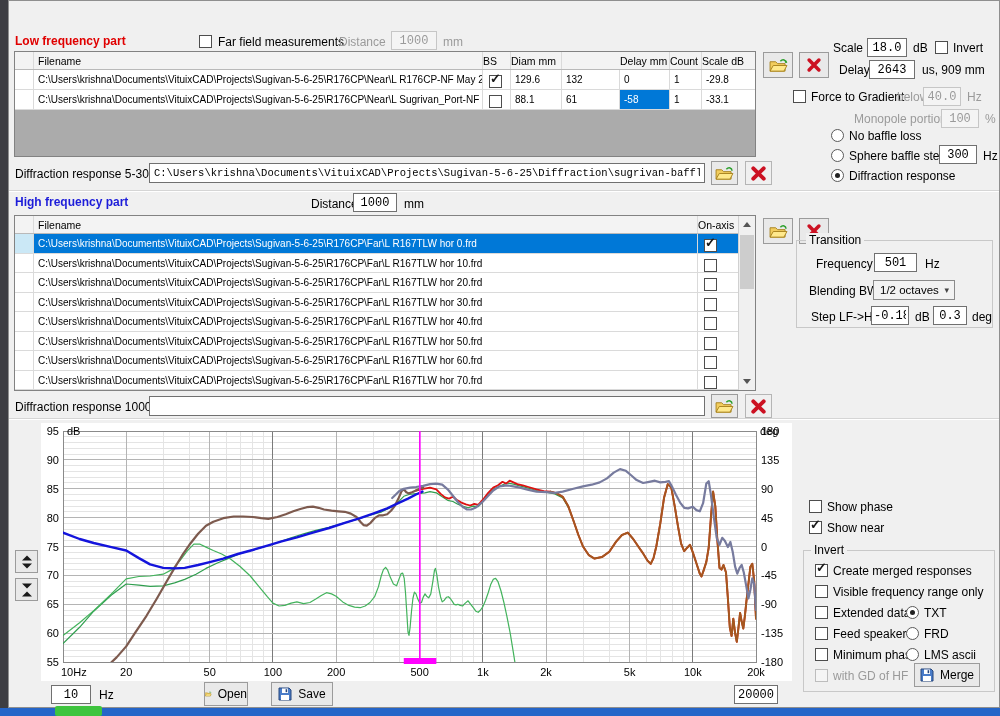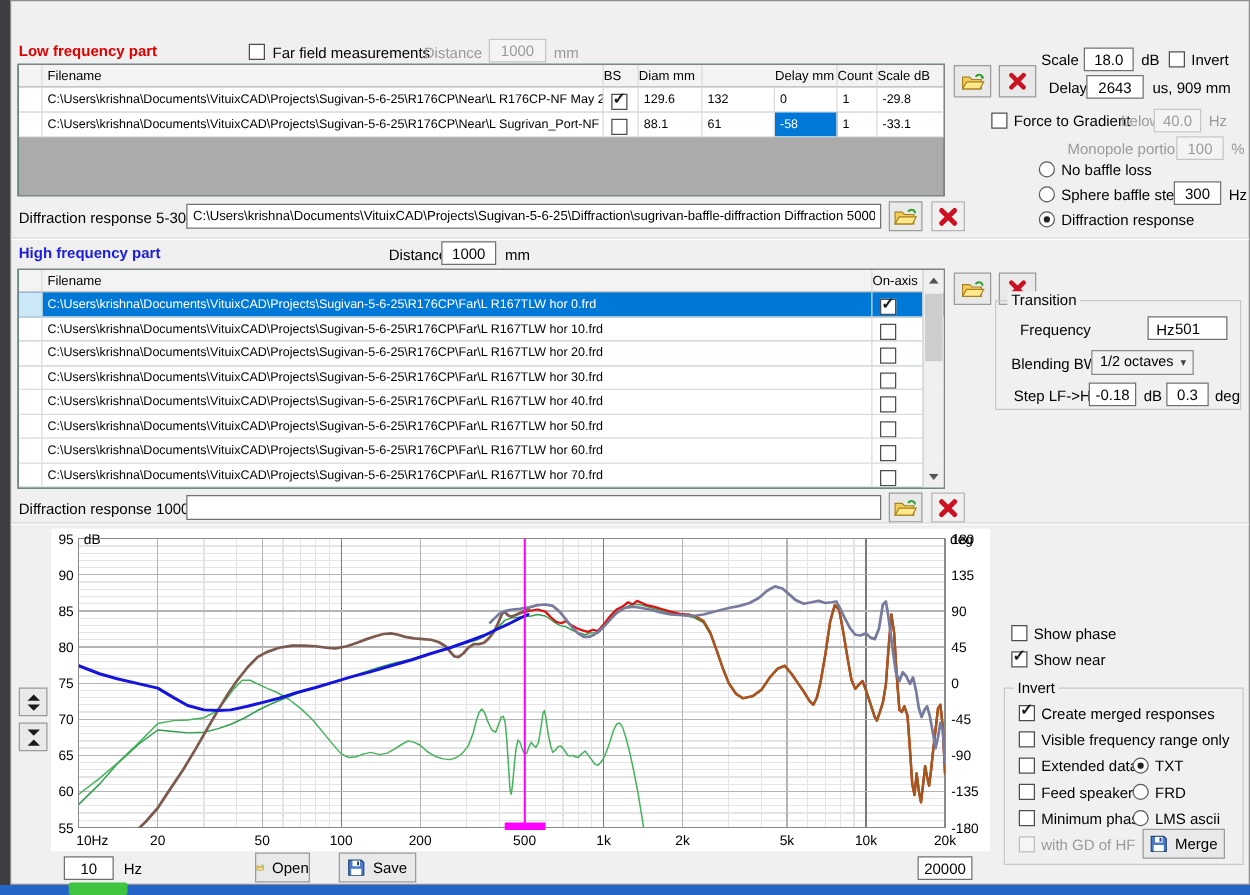--- a/index.html
+++ b/index.html
@@ -12,34 +12,34 @@
     border-bottom:1px solid #dcdcdc; }
   .title-text { position:absolute; left:30px; top:7px; font-size:12.5px; color:#111; white-space:nowrap; }
   .wbtns { position:absolute; right:0; top:0; height:29px; display:flex; }
   .wbtn { width:46px; height:29px; display:flex; align-items:center; justify-content:center;
     font-size:14px; color:#333; }
   .lbl { position:absolute; white-space:nowrap; font-size:12px; color:#000; }
   .lbl.gray { color:#9a9a9a; }
   .head-red { position:absolute; font-weight:bold; color:#e00000; font-size:12px; }
   .head-blue { position:absolute; font-weight:bold; color:#1c1cd9; font-size:12px; }
   input.txt { position:absolute; border:1px solid #707070; background:#fff; height:19px;
-    font-family:Liberation Sans, sans-serif; font-size:12px; text-align:center; padding:0 2px; }
+    font-family:Liberation Mono, monospace; font-size:12px; text-align:center; padding:0 2px; }
   input.txt.dis { border-color:#c6c6c6; background:#f4f4f4; color:#9a9a9a; }
   input.txt.pathbox { text-align:left; font-size:10.5px; padding:0 4px; }
   .cb { position:absolute; width:13px; height:13px; background:#fff; border:1px solid #4d4d4d; }
   .cb.dis { border-color:#bdbdbd; background:#f5f5f5; }
   .cb .tick { position:absolute; left:0px; top:-4px; font-size:13px; font-weight:bold; color:#1a1a1a; line-height:14px; }
   .radio { position:absolute; width:13px; height:13px; border:1px solid #5a5a5a; border-radius:50%; background:#fff; }
   .radio .dot { position:absolute; left:3px; top:3px; width:5px; height:5px; border-radius:50%; background:#222; display:none; }
   .radio.on .dot { display:block; }
   .btn { position:absolute; background:#e9e9e9; border:1px solid #9b9b9b; display:flex;
     align-items:center; justify-content:center; gap:6px; font-size:12px; cursor:default; }
   .groupbox { position:absolute; border:1px solid #c8c8c8; }
   .gb-label { position:absolute; background:#f0f0f0; padding:0 3px; font-size:12px; white-space:nowrap; }
-  .tbl { position:absolute; background:#0f766e; border:1px solid #828282; display:flex; flex-direction:column; overflow:hidden; }
+  .tbl { position:absolute; background:#3b82f6; border:1px solid #828282; display:flex; flex-direction:column; overflow:hidden; }
   .trow { display:flex; flex:0 0 auto; border-bottom:1px solid #dadada; background:#fff; }
   .trow.thead { background:#f3f3f3; border-bottom:1px solid #b9b9b9; }
   .trow.selrow { background:#0078d7; color:#fff; }
   .tcell { flex:0 0 auto; border-right:1px solid #dadada; overflow:hidden; white-space:nowrap;
     font-size:10px; padding:4px 0 0 4px; position:relative; }
   .thead .tcell { font-size:10.5px; padding-top:3px; }
   .tcell.center { padding-left:0; }
   .tcell.selcell { background:#0078d7; color:#fff; }
   .tcell .cb { position:relative; display:inline-block; margin:1px 0 0 6px; }
   .filler { flex:1 1 auto; background:#ababab; }
@@ -242,21 +242,21 @@
   </div>
   <div class="btn" style="left:790px;top:217px;width:30px;height:26px">
     <svg width="16" height="16" viewBox="0 0 18 18">
       <path d="M3.5 3.5 L14.5 14.5 M14.5 3.5 L3.5 14.5" stroke="#cc1122" stroke-width="4" stroke-linecap="round"></path>
     </svg>
   </div>
 
   <div class="groupbox" style="left:787px;top:239px;width:197px;height:88px"></div>
   <span class="gb-label" style="left:797px;top:232px">Transition</span>
   <span class="lbl" style="left:807px;top:256px">Frequency</span>
-  <input class="txt" style="left: 865px; top: 252px; width: 64px; margin-left: 44px;" value="501">
+  <input class="txt" style="left: 865px; top: 252px; width: 43px;" value="501">
   <span class="lbl" style="left:916px;top:256px">Hz</span>
   <span class="lbl" style="left:800px;top:283px">Blending BW</span>
   <div class="combo" style="left:864px;top:279px;width:82px;height:20px">
     <span>1/2 octaves</span>
     <span class="chev">▾</span>
   </div>
   <span class="lbl" style="left:802px;top:309px">Step LF-&gt;HF</span>
   <input class="txt" style="left: 862px; top: 305px; width: 38px;" value="-0.18">
   <span class="lbl" style="left:906px;top:309px">dB</span>
   <input class="txt" style="left: 924px; top: 305px; width: 34px;" value="0.3">

